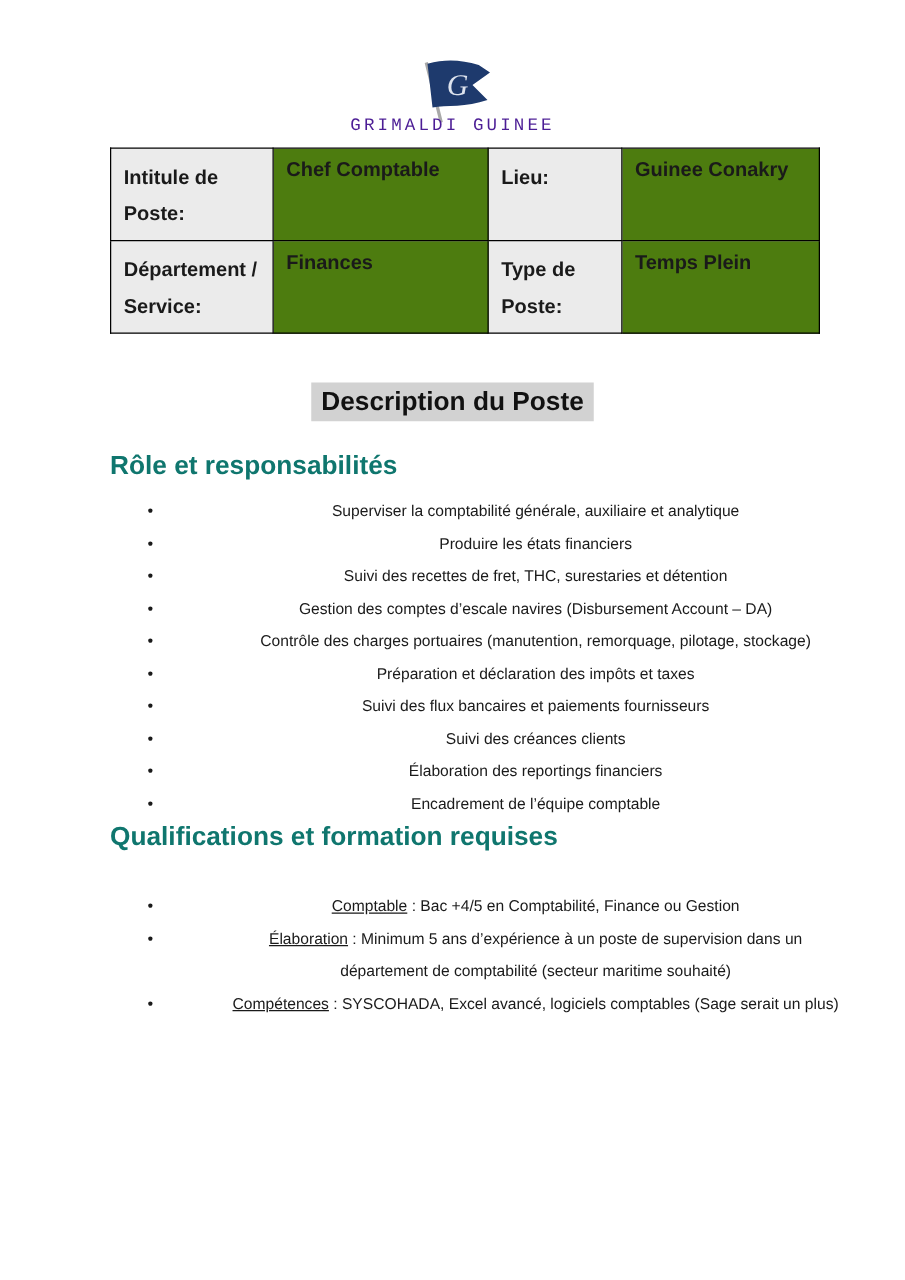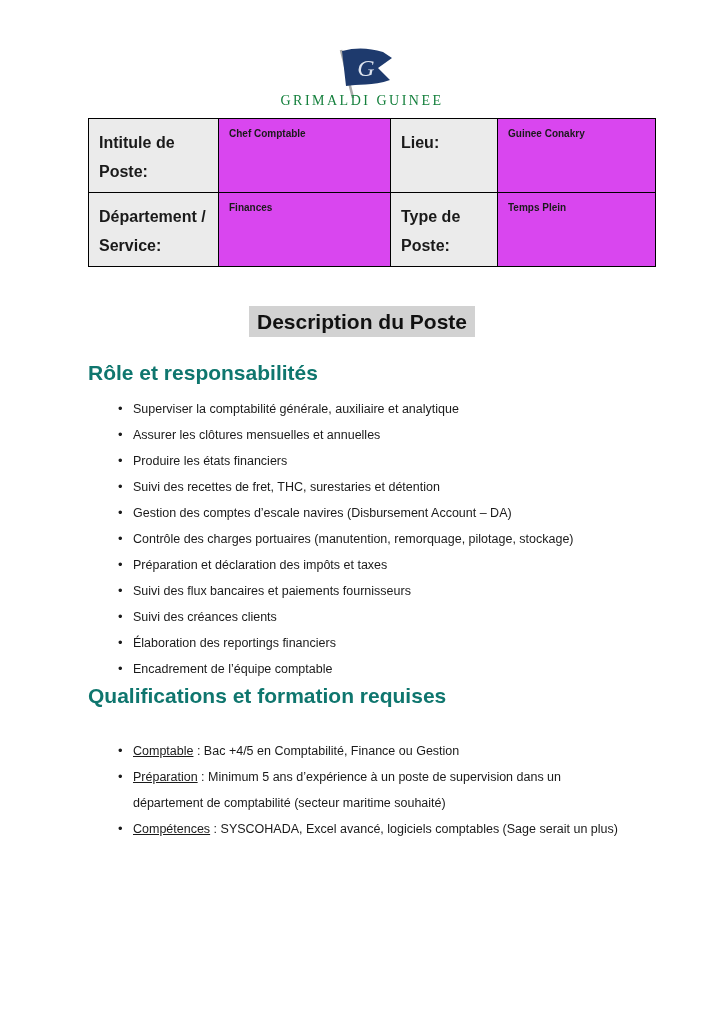--- a/index.html
+++ b/index.html
@@ -5,52 +5,52 @@
   * { margin:0; padding:0; box-sizing:border-box; }
   html,body { background:#ffffff; }
   .page {
     width:724px; height:1024px; background:#ffffff; position:relative; overflow:hidden;
     font-family:"Liberation Sans", sans-serif; color:#1a1a1a;
   }
   
   .logo { padding-top:46px; text-align:center; }
   .logo svg { display:block; margin:0 auto; }
   .brand {
-    font-family:Liberation Serif, serif;
-    font-size:14px; letter-spacing:2.5px; color:#15803d;
+    font-family:Liberation Mono, monospace;
+    font-size:14px; letter-spacing:2.5px; color:#4c1d95;
     margin-top:-7px; font-weight:400;
   }
   
   table.info-table {
     border-collapse:collapse; table-layout:fixed;
     margin:9px 0 0 88px; width:567px;padding-left:36px;
   }
   table.info-table td { border:1px solid #000000; vertical-align:top; }
   td.lbl {
     background:#ebebeb; font-weight:bold; font-size:16px;
     line-height:29px; padding:9px 10px 6px 10px;
   }
-  td.val { background:#d946ef; font-weight:bold; font-size:10px; padding:9px 10px 6px 10px; }
+  td.val { background:#4d7c0f; font-weight:bold; font-size:16px; padding:9px 10px 6px 10px; }
   table.info-table tr { height:65px; }
   
   .doc-title { text-align:center; margin-top:43px; }
   .doc-title span {
     background:#d2d2d2; font-size:21px; font-weight:bold;
     padding:4px 8px; color:#111111;
   }
   
   .section-h {
     margin:27px 0 0 88px; font-size:21px; font-weight:bold; color:#0f766e;
     line-height:24px;
   }
   .section-h.quali { margin-top:2px; }
   
   ul.bullets { list-style:none; margin:11px 0 0 88px; padding:0; font-size:12.5px; }
   ul.bullets.quali { margin-top:30px; }
-  ul.bullets li { position:relative; padding-left:45px; line-height:26px; }
+  ul.bullets li { position:relative; padding-left:45px; line-height:26px;text-align:center; }
   ul.bullets li::before {
     content:"\2022"; position:absolute; left:30px; top:0; line-height:26px;
     font-size:13px; color:#1a1a1a;
   }
   .term { text-decoration:underline; }
   .wrap-line { line-height:26px; }
 </style>
 </head>
 <body>
 
@@ -88,40 +88,39 @@
   </tbody>
     </table>
 
   <div class="doc-title">
     <span>Description du Poste</span>
   </div>
 
   <h2 class="section-h">Rôle et responsabilités</h2>
   <ul class="bullets">
     <li>Superviser la comptabilité générale, auxiliaire et analytique</li>
-    <li>Assurer les clôtures mensuelles et annuelles</li>
     <li>Produire les états financiers</li>
     <li>Suivi des recettes de fret, THC, surestaries et détention</li>
     <li>Gestion des comptes d’escale navires (Disbursement Account – DA)</li>
     <li>Contrôle des charges portuaires (manutention, remorquage, pilotage, stockage)</li>
     <li>Préparation et déclaration des impôts et taxes</li>
     <li>Suivi des flux bancaires et paiements fournisseurs</li>
     <li>Suivi des créances clients</li>
     <li>Élaboration des reportings financiers</li>
     <li>Encadrement de l’équipe comptable</li>
   </ul>
 
   <h2 class="section-h quali">Qualifications et formation requises</h2>
   <ul class="bullets quali">
     <li>
       <span class="term">Comptable</span><span> : Bac +4/5 en Comptabilité, Finance ou Gestion</span>
       <div class="wrap-line"></div>
     </li>
     <li>
-      <span class="term">Préparation</span><span> : Minimum 5 ans d’expérience à un poste de supervision dans un</span>
+      <span class="term">Élaboration</span><span> : Minimum 5 ans d’expérience à un poste de supervision dans un</span>
       <div class="wrap-line">département de comptabilité (secteur maritime souhaité)</div>
     </li>
     <li>
       <span class="term">Compétences</span><span> : SYSCOHADA, Excel avancé, logiciels comptables (Sage serait un plus)</span>
       <div class="wrap-line"></div>
     </li>
   </ul>
 
 </div>
 

